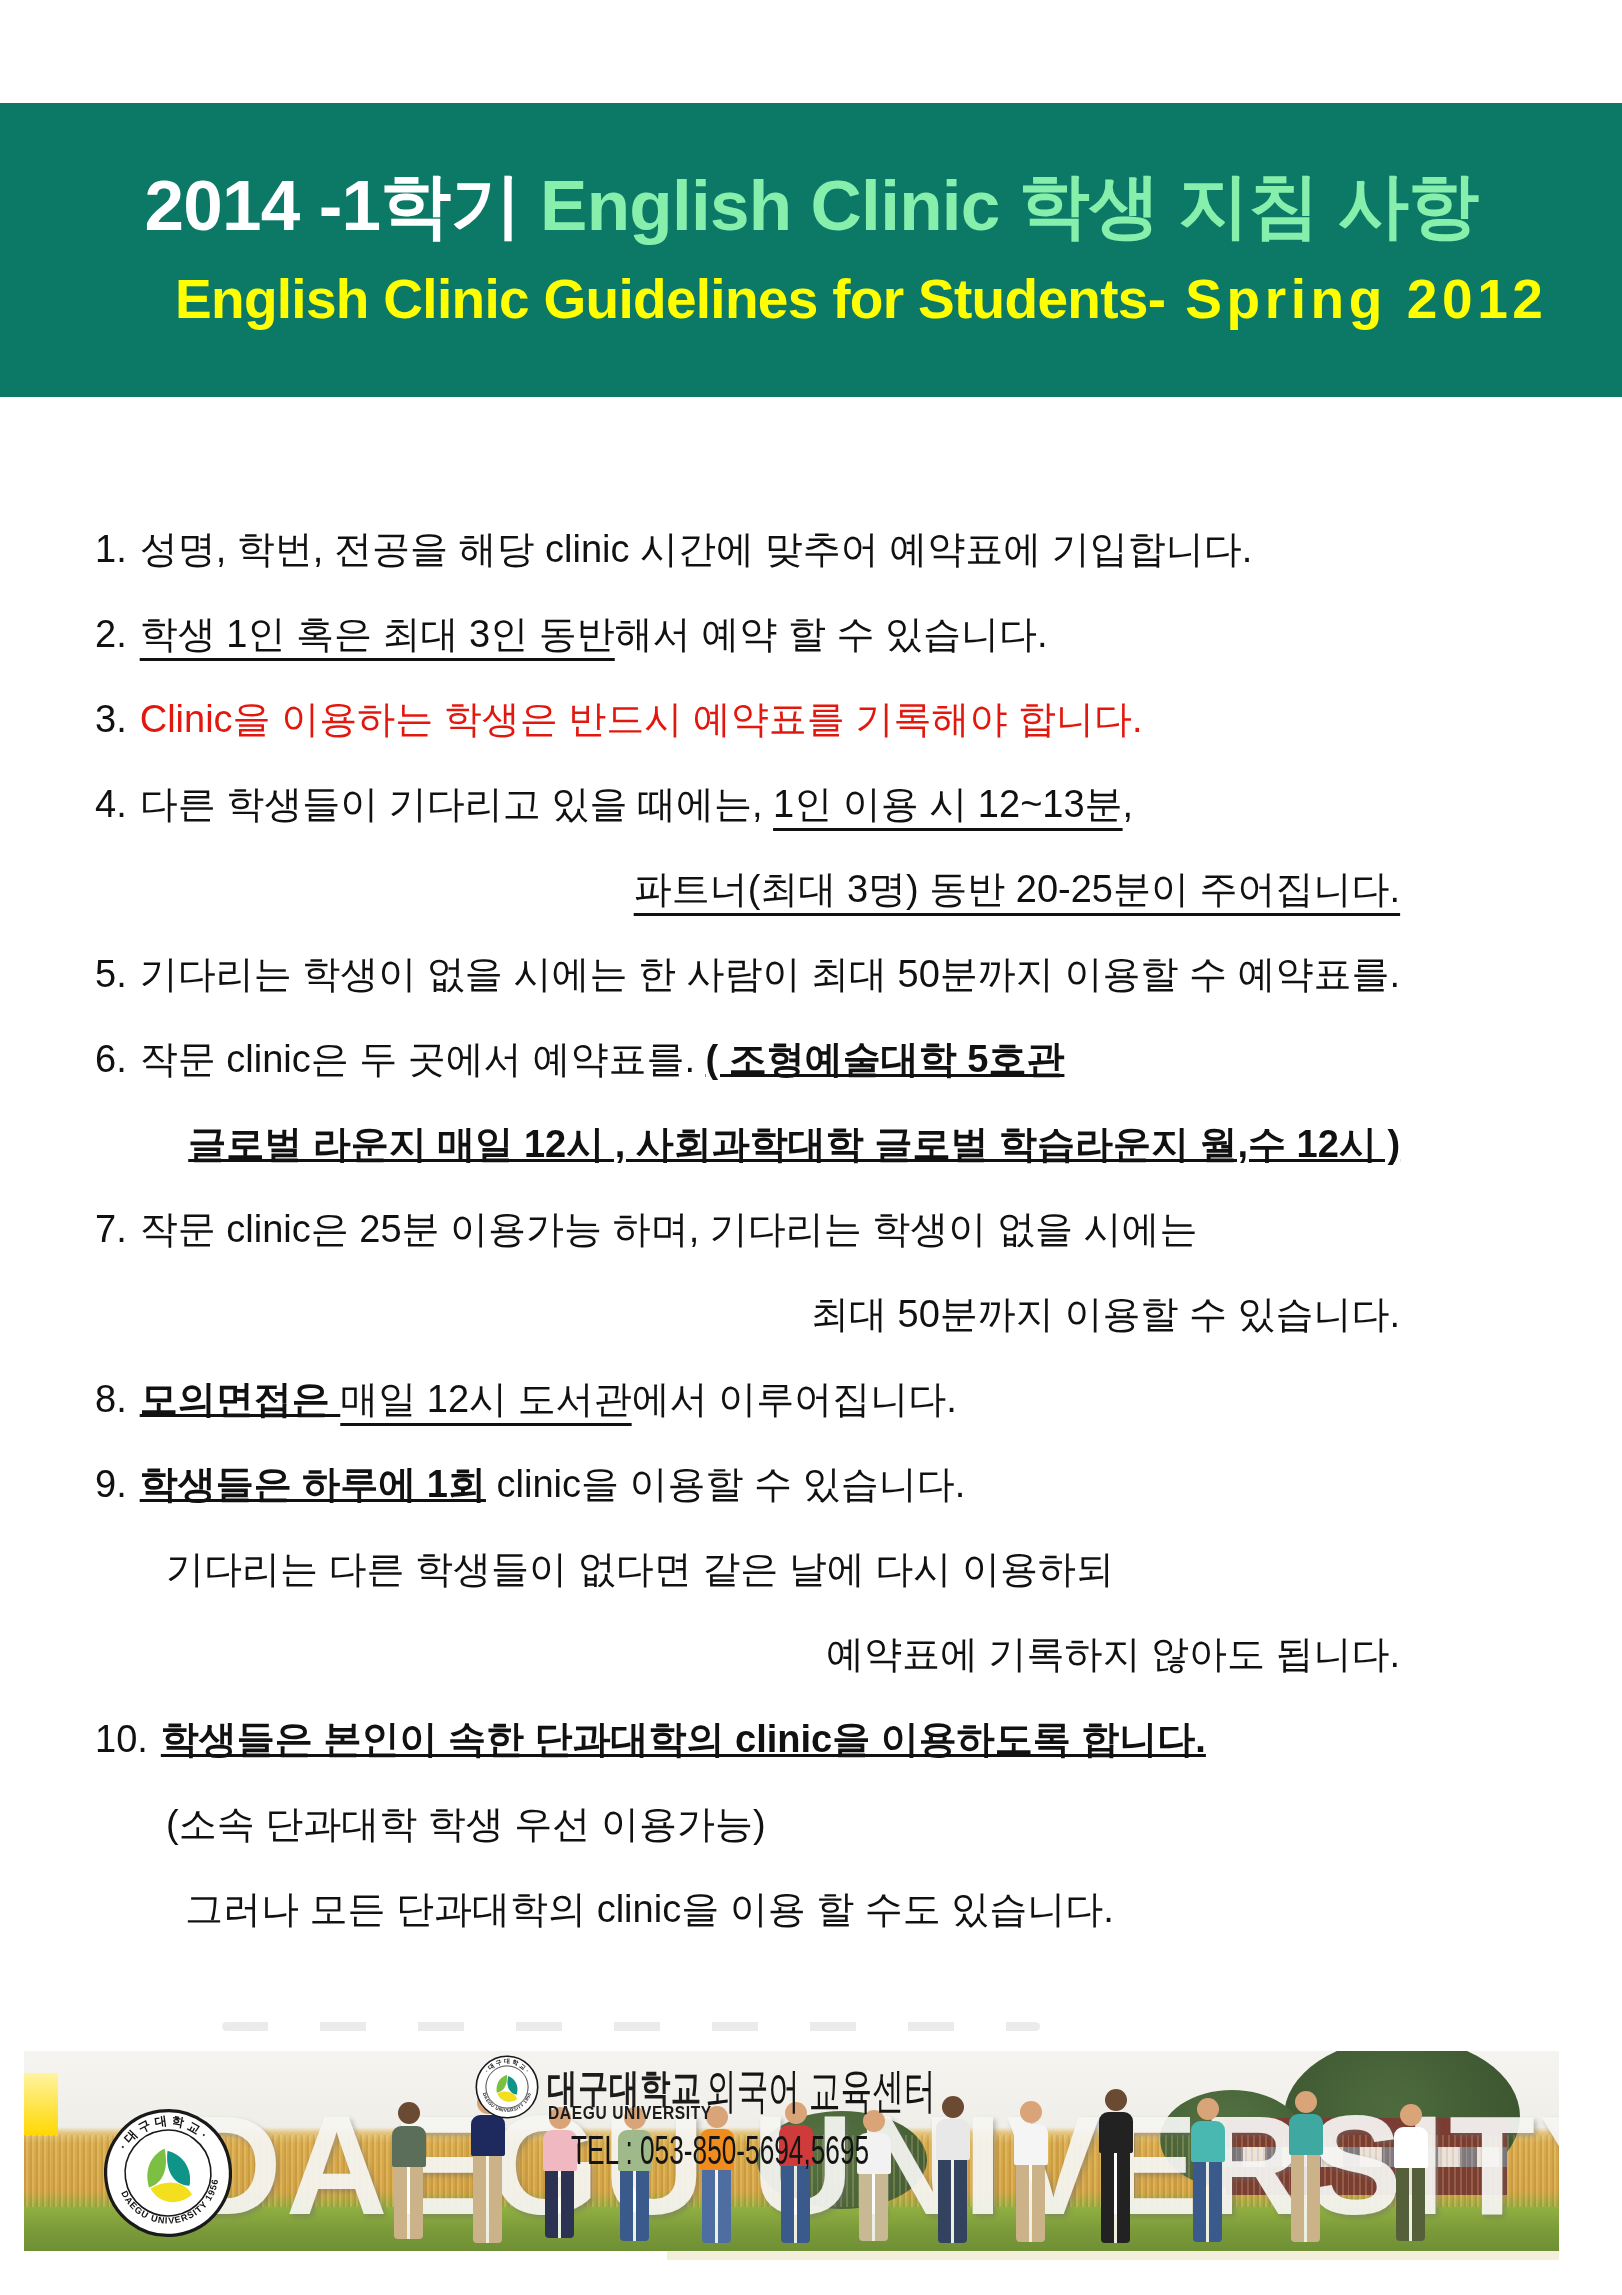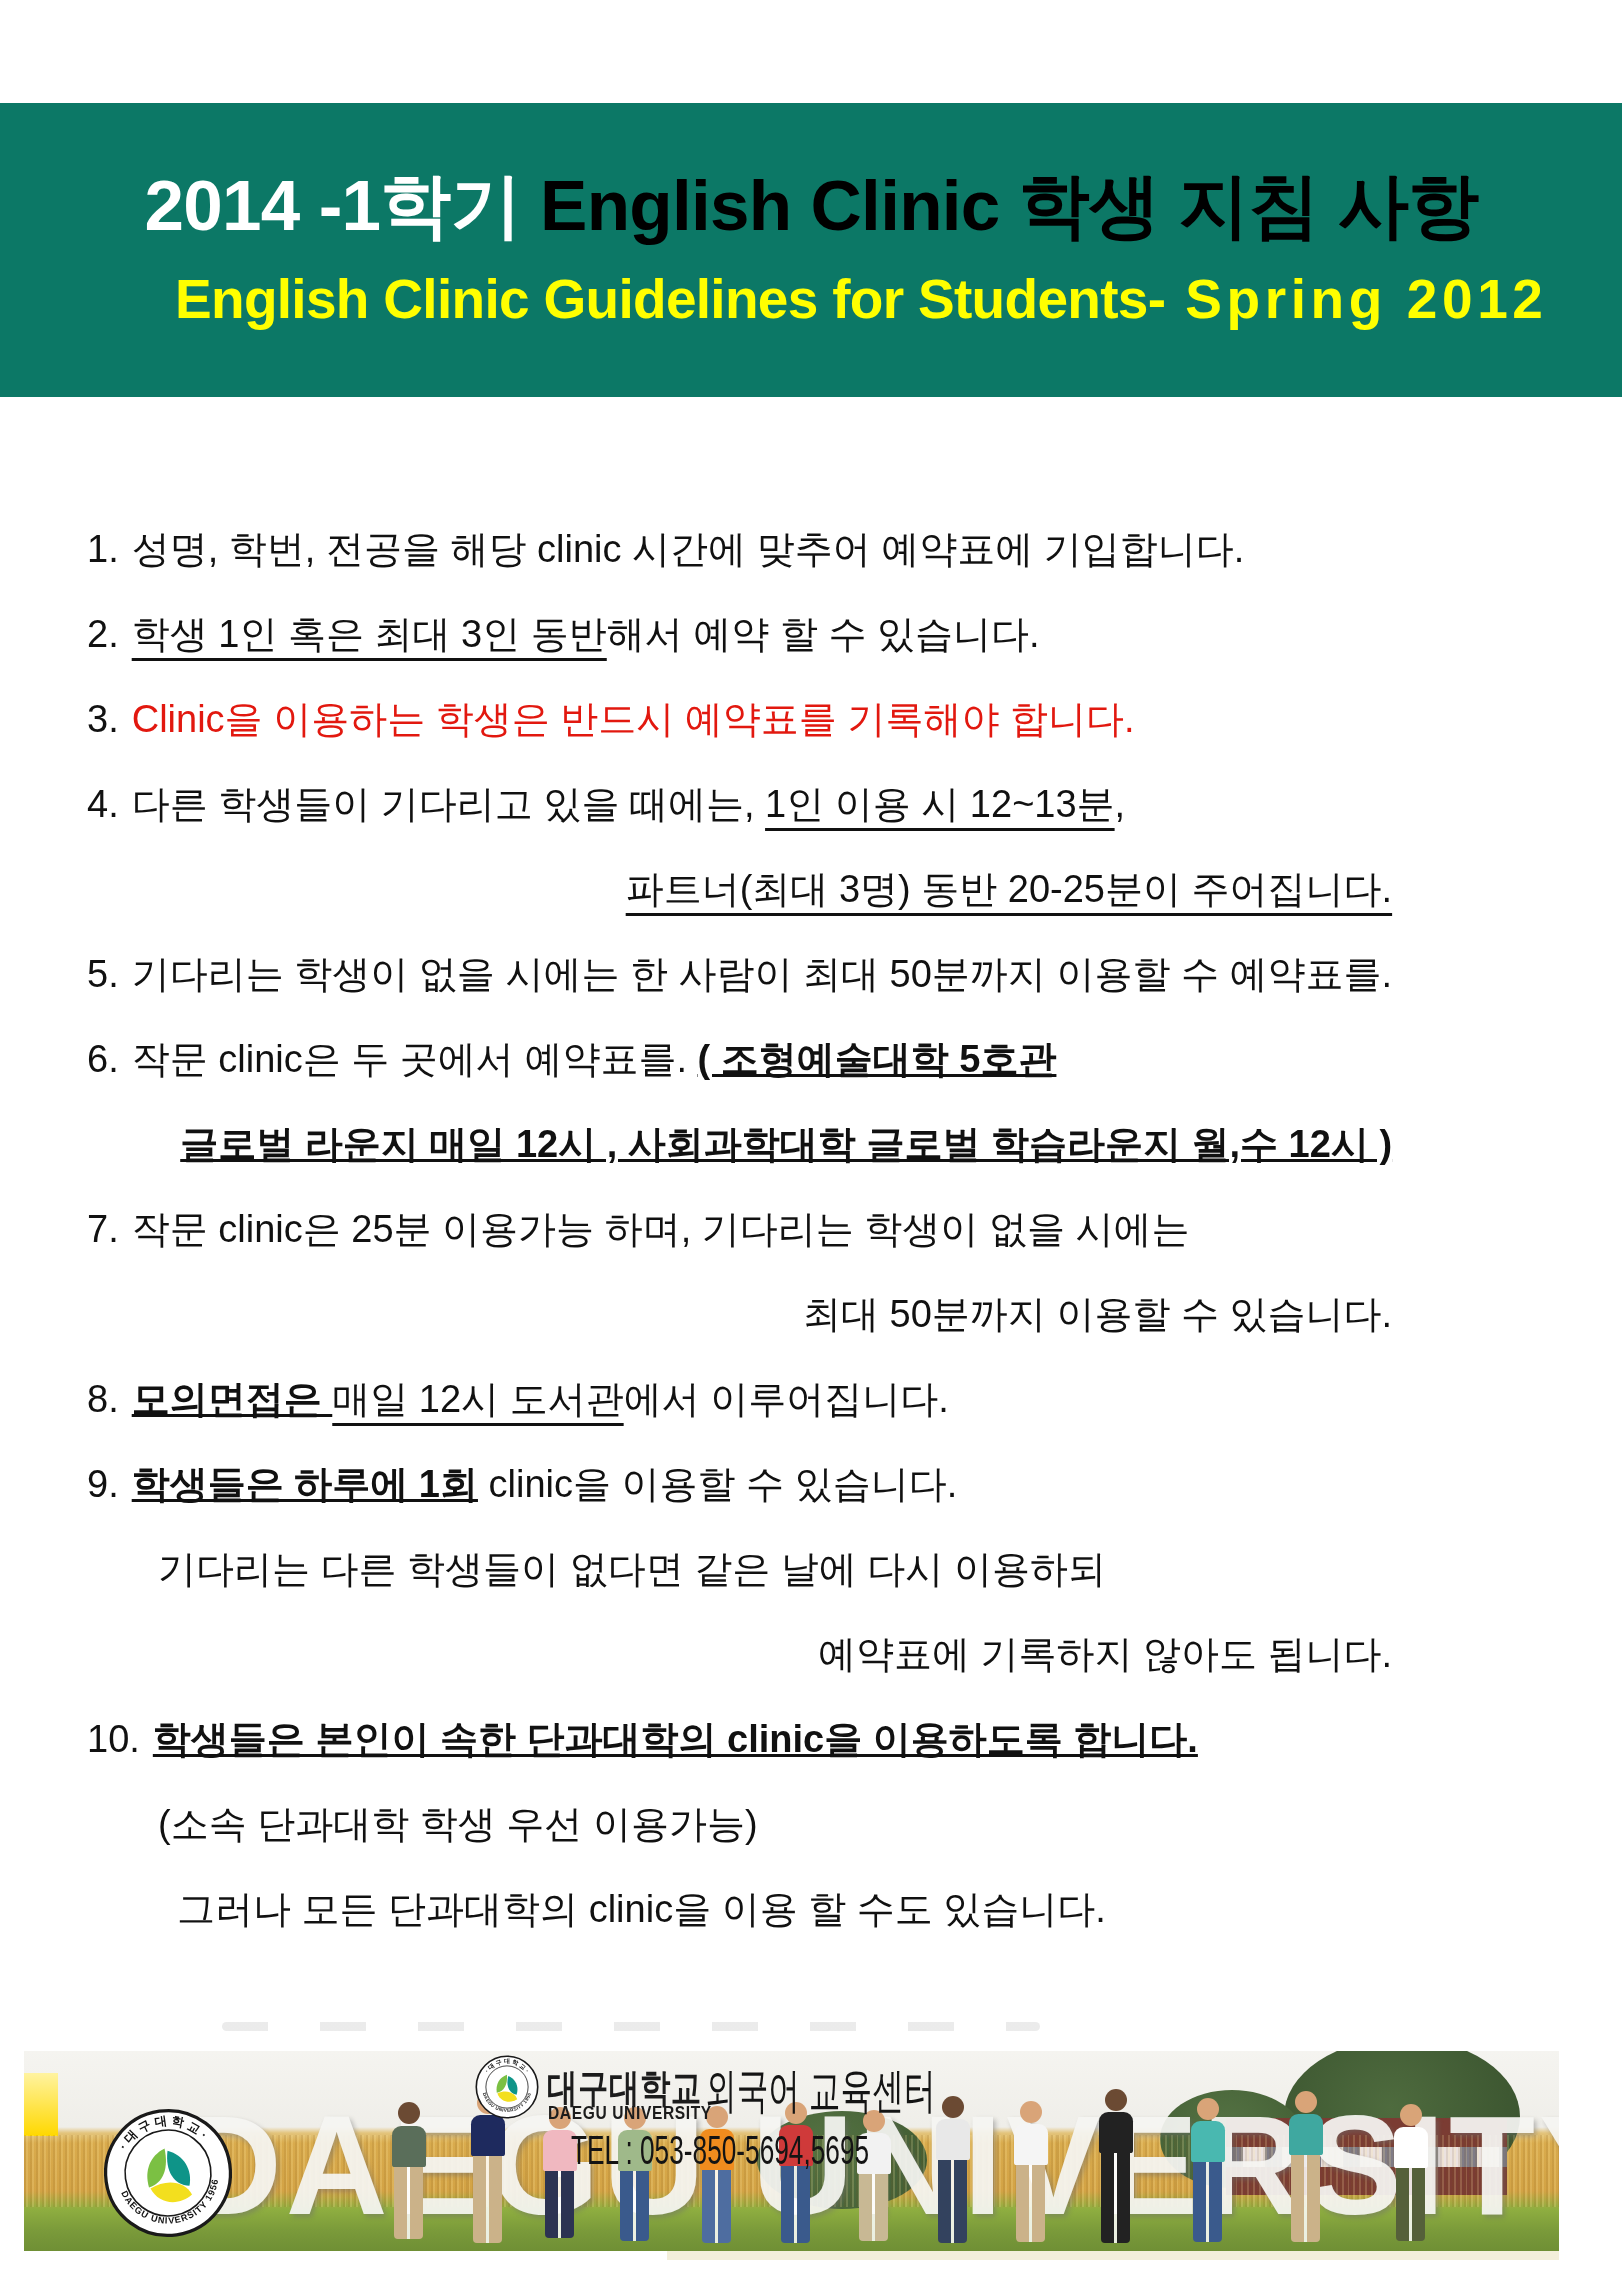--- a/index.html
+++ b/index.html
@@ -4,27 +4,27 @@
 <style>
   html,body{margin:0;padding:0;background:#fff;}
   .page{position:relative;width:1623px;height:2295px;background:#ffffff;overflow:hidden;
         font-family:"Liberation Sans","DejaVu Sans",sans-serif;color:#111;}
 
   
   .banner{position:absolute;left:0;top:103px;width:1623px;height:294px;background:#0c7866;}
   .banner-line1{position:absolute;top:56px;left:0;width:100%;text-align:center;
                 font-size:71px;font-weight:700;white-space:nowrap;letter-spacing:-0.7px;}
   .t-white{color:#ffffff;}
-  .t-yellow{color:#000000;}
+  .t-yellow{color:#86efac;}
   .banner-line2{position:absolute;top:164px;left:175px;font-size:55px;font-weight:700;
                 color:#ffff00;white-space:nowrap;letter-spacing:-0.7px;}
   .banner-line2 .accent{letter-spacing:4.6px;}
 
   
-  .list{position:absolute;left:87px;top:507px;font-size:38px;}
+  .list{position:absolute;left:95px;top:507px;font-size:38px;}
   .line{height:85px;line-height:85px;white-space:nowrap;}
   .num{display:inline-block;margin-right:13px;}
   .ind1{padding-left:58px;text-align:right;}
   .ind2{padding-left:71px;}
   .ind3{padding-left:90px;}
   .u{text-decoration:underline;text-decoration-thickness:3.3px;text-underline-offset:10.5px;}
   .b{font-weight:700;text-decoration:underline;}
   .red{color:#e2180f;}
 
   

